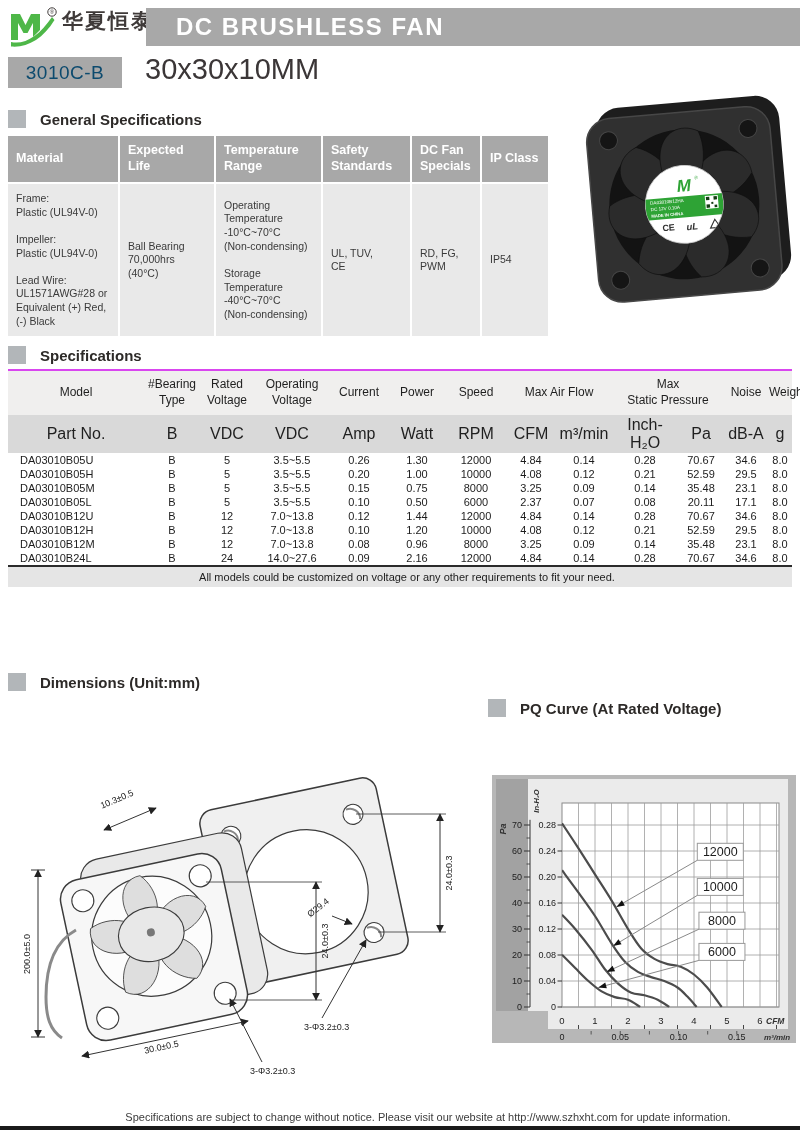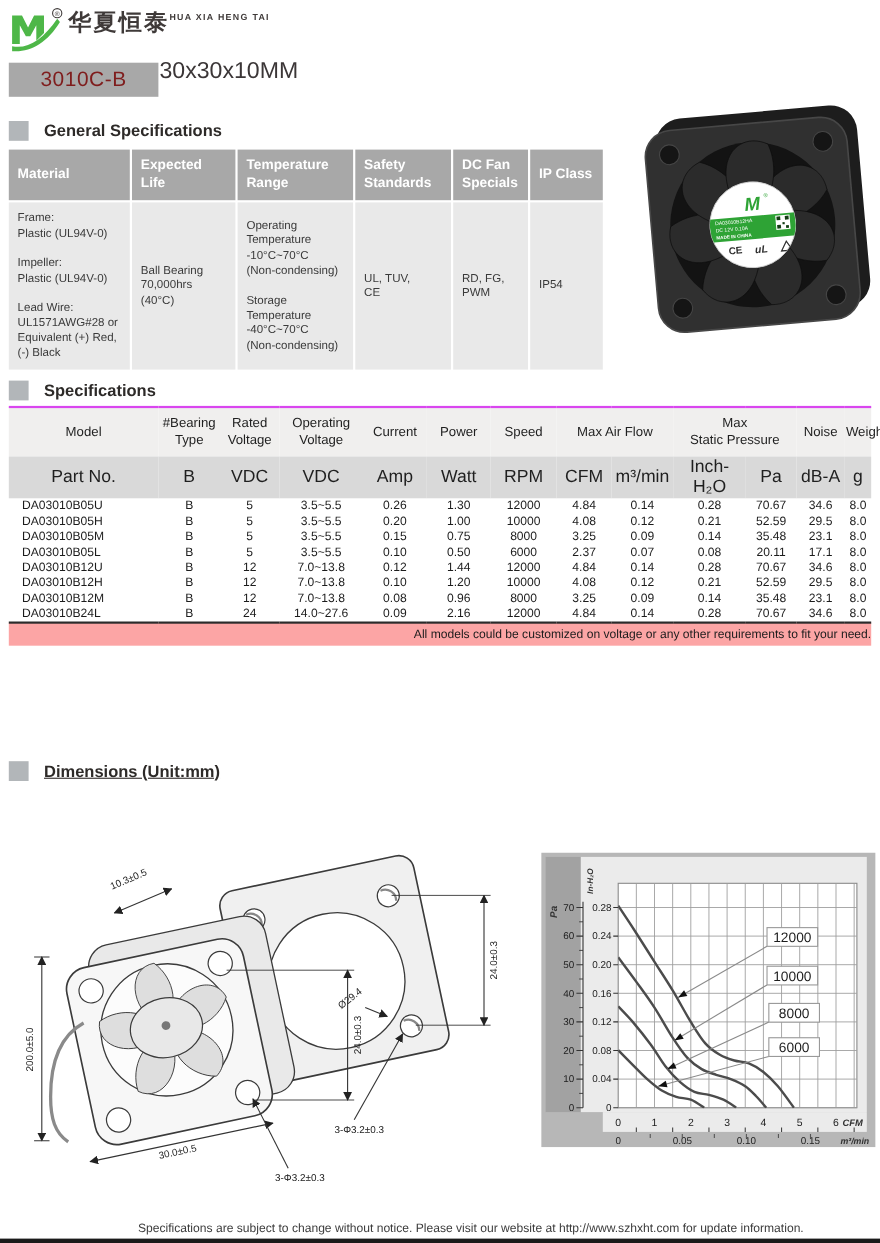--- a/index.html
+++ b/index.html
@@ -6,43 +6,43 @@
   .page{position:relative;width:800px;height:1130px;background:#fff;overflow:hidden;
         font-family:"Liberation Sans",sans-serif;color:#2e2a28;}
   
   .logo{position:absolute;left:8px;top:6px;display:flex;align-items:flex-start;gap:4px;}
   .logo-text{display:flex;flex-direction:row;line-height:1;margin-top:4px;}
   .logo-cn{font-size:21px;font-weight:bold;color:#3f3a39;letter-spacing:2px;}
   .logo-en{font-size:8px;font-weight:bold;color:#3f3a39;letter-spacing:1.2px;margin-top:2px;}
   .banner{position:absolute;left:146px;top:8px;width:654px;height:38px;background:#a8a8a8;
           display:flex;align-items:center;padding-left:30px;box-sizing:border-box;}
   .banner-title{color:#fff;font-size:24px;font-weight:bold;letter-spacing:1.5px;}
-  .model-box{position:absolute;left:8px;top:57px;width:136px;height:31px;background:#a8a8a8;color:#7f1d1d;
+  .model-box{position:absolute;left:8px;top:57px;width:114px;height:31px;background:#a8a8a8;color:#0c4a6e;
              font-size:19px;display:flex;align-items:center;justify-content:center;letter-spacing:.5px;}
-  .size-label{position:absolute;left:145px;top:53px;font-size:21px;color:#3b3637;}
+  .size-label{position:absolute;left:145px;top:53px;font-size:29px;color:#3b3637;}
   
   .sec{position:absolute;display:flex;align-items:center;gap:14px;}
   .sec .sq{width:18px;height:18px;background:#b2b6b9;}
   .sec .t{font-size:15px;font-weight:bold;color:#2d2a28;}
   .pre{white-space:pre-line;}
   
   .gtable{position:absolute;left:6px;top:134px;border-collapse:separate;border-spacing:2px;table-layout:fixed;}
   .gtable th{background:#a8a8a8;color:#fff;font-size:12.5px;font-weight:bold;text-align:left;
              padding:5px 8px;height:36px;vertical-align:middle;line-height:1.25;}
   .gtable td{background:#e9e9e9;font-size:10.5px;color:#3a3a3a;padding:8px 8px;vertical-align:middle;
              line-height:1.3;height:112px;}
   
   .stable{position:absolute;left:8px;top:369px;width:784px;border-collapse:collapse;
           border-top:2px solid #d946ef;table-layout:fixed;}
   .stable th{font-weight:normal;color:#1f1f1f;}
   .shead th{background:#f0efee;font-size:12px;height:42px;vertical-align:middle;text-align:center;line-height:1.3;}
   .sunits th{background:#d9d9d9;font-size:16px;height:21px;text-align:center;}
   .stable tbody td{font-size:11px;height:14px;text-align:center;padding:0;color:#1c1c1c;}
   .stable tbody td.c-first{text-align:left;padding-left:12px;}
-  .snote td{background:#fca5a5;font-size:11px;text-align:right;padding:4px 0 4px 14px;
+  .snote td{background:#e5e5e5;font-size:11px;text-align:center;padding:4px 0 4px 14px;
             border-top:2px solid #2b2b2b;color:#1c1c1c;}
   
   .fan-photo{position:absolute;left:584px;top:86px;}
   .dims{position:absolute;left:4px;top:742px;}
   .pq-chart{position:absolute;left:492px;top:775px;}
   .dimtext{font-size:9px;fill:#222;font-family:"Liberation Sans",sans-serif;}
   
   .footer{position:absolute;left:0;width:800px;top:1111px;text-align:center;font-size:11px;color:#3c3c3c;padding-left:28px;}
   .bottom-bar{position:absolute;left:0;bottom:0;width:800px;height:4px;background:#1a1a1a;}
 </style>
@@ -57,20 +57,23 @@
       <path d="M3,36 C17,39 31,30 44,11 L46.5,14 C35,33 19,42 3,40.5 Z" fill="#4eb748"></path>
       <circle cx="44" cy="6" r="4.2" fill="none" stroke="#3f3a39" stroke-width="1"></circle>
       <text x="44" y="8.4" text-anchor="middle" font-size="6" fill="#3f3a39">®</text>
     </svg>
     <div class="logo-text">
       <span class="logo-cn">华夏恒泰</span>
       <span class="logo-en">HUA XIA HENG TAI</span>
     </div>
   </div>
 
+  <div class="banner">
+    <span class="banner-title">DC BRUSHLESS FAN</span>
+  </div>
 
   <div class="model-box">3010C-B</div>
   <div class="size-label">30x30x10MM</div>
 
   <div class="sec" style="left:8px;top:110px;">
     <span class="sq"></span>
     <span class="t">General Specifications</span>
   </div>
 
   <table class="gtable">
@@ -348,25 +351,29 @@
           <td>8.0</td>
         </tr>
       </tbody>
     <tfoot>
       <tr class="snote">
         <td colspan="13">All models could be customized on voltage or any other requirements to fit your need.</td>
       </tr>
     </tfoot>
   </table>
 
-  <div class="sec" style="left:8px;top:692px;text-decoration:underline;">
+  <div class="sec" style="left:8px;top:673px;">
     <span class="sq"></span>
     <span class="t">Dimensions (Unit:mm)</span>
   </div>
 
+  <div class="sec" style="left:488px;top:699px;">
+    <span class="sq"></span>
+    <span class="t">PQ Curve (At Rated Voltage)</span>
+  </div>
 
   <svg class="dims" width="470" height="360" viewBox="0 0 470 360">
     <defs>
       <marker id="arr" viewBox="0 0 10 10" refX="9" refY="5" markerWidth="8" markerHeight="8" orient="auto-start-reverse">
         <path d="M0,0 L10,5 L0,10 z" fill="#222"></path>
       </marker>
     </defs>
 
     <g transform="rotate(-12 300 140)">
       <rect x="210" y="50" width="180" height="180" rx="14" fill="#f0f0f0" stroke="#3b3b3b" stroke-width="1.5"></rect>

